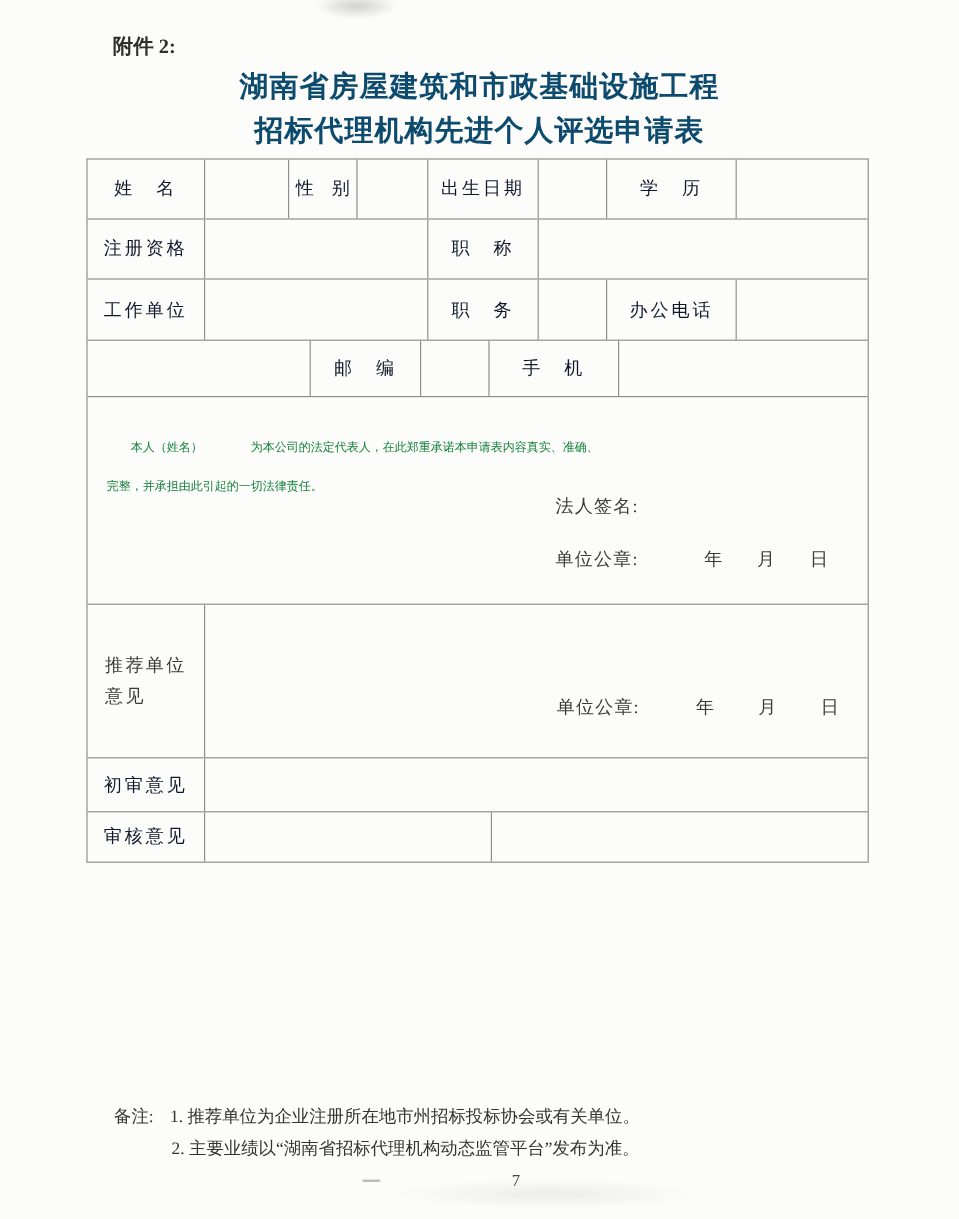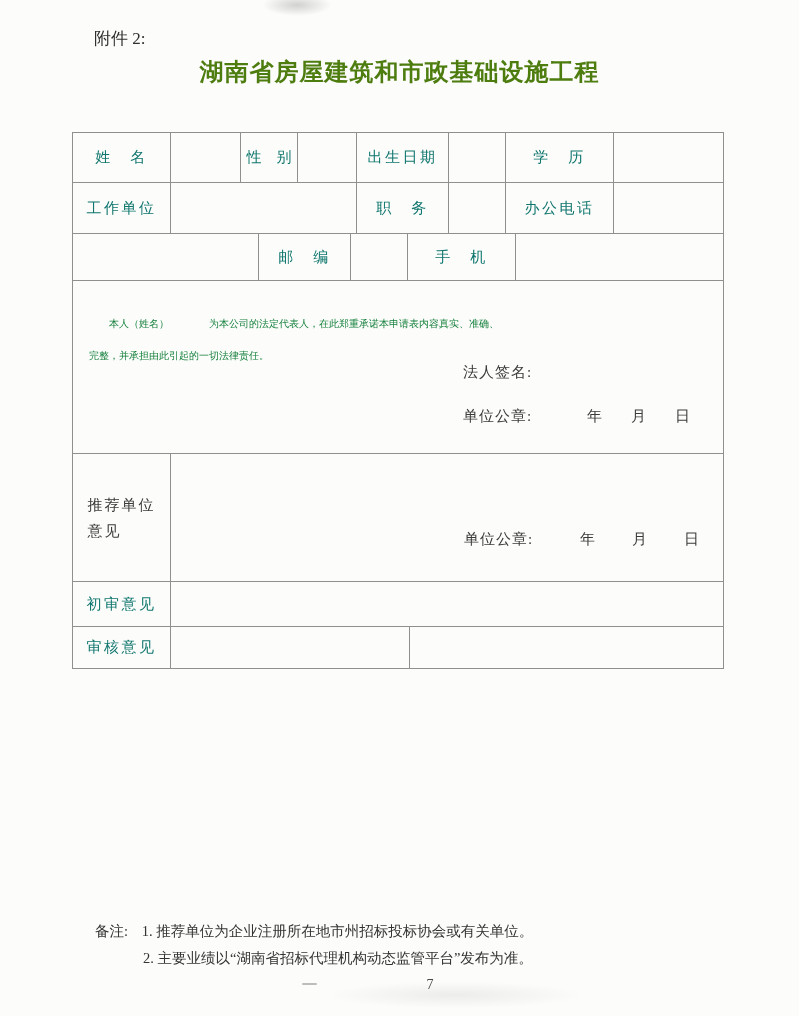--- a/index.html
+++ b/index.html
@@ -15,36 +15,36 @@
   }
   
   .smudge { position:absolute; pointer-events:none; }
   .smudge.top { left:262px; top:-6px; width:70px; height:22px;
     background:radial-gradient(ellipse at center, rgba(110,110,110,.30), rgba(110,110,110,0) 70%); }
   .smudge.bottom { left:330px; top:982px; width:250px; height:26px;
     background:radial-gradient(ellipse at center, rgba(140,140,140,.14), rgba(140,140,140,0) 72%); }
   .dash-artifact { position:absolute; left:302px; top:983px; width:15px; height:2px;
     background:#bdbdbb; border-radius:2px; }
 
-  .attachment { position:absolute; left:94px; top:27px; font-size:17px; color:#2f2f2f; white-space:nowrap; }
+  .attachment { position:absolute; left:94px; top:27px; font-size:17px; color:#2f2f2f; white-space:nowrap;font-weight:bold; }
   .title { position:absolute; left:0; width:799px; text-align:center; margin:0;
-    font-size:24px; font-weight:bold; color:#4d7c0f; letter-spacing:1px; white-space:nowrap; }
+    font-size:24px; font-weight:bold; color:#0c4a6e; letter-spacing:1px; white-space:nowrap; }
   .title.t1 { top:56px; }
   .title.t2 { top:93px; }
 
   
   .tbl { position:absolute; left:72px; top:132px; width:652px;
     border:1px solid #8f8f8f; box-sizing:border-box; font-size:15px; }
   .row { display:flex; border-bottom:1px solid #8f8f8f; box-sizing:border-box; }
   .row:last-child { border-bottom:none;gap:16px; }
   .cell { border-right:1px solid #8f8f8f; box-sizing:border-box;
     display:flex; align-items:center; justify-content:center; overflow:hidden; }
   .cell:last-child { border-right:none; }
   .cell.grow { flex:1 1 auto; }
-  .lbl { color:#0f766e; letter-spacing:2.5px; white-space:nowrap; text-align:center; }
+  .lbl { color:#0f172a; letter-spacing:2.5px; white-space:nowrap; text-align:center; }
   .w98{width:98px;} .w70{width:70px;} .w57{width:57px;} .w59{width:59px;}
   .w92{width:92px;} .w108{width:108px;} .w186{width:186px;} .w223{width:223px;} .w110{width:110px;}
 
   .vert-label { width:18px; word-break:break-all; line-height:39px;
     letter-spacing:0; text-align:center; color:#333; }
 
   .two-line { line-height:26px; letter-spacing:2px; }
 
   
   .decl-cell { position:relative; display:block; }
@@ -70,20 +70,21 @@
 <body>
 
 <div class="page">
 
   <div class="smudge top"></div>
   <div class="smudge bottom"></div>
   <div class="dash-artifact"></div>
 
   <div class="attachment">附件 2:</div>
   <div class="title t1">湖南省房屋建筑和市政基础设施工程</div>
+  <div class="title t2">招标代理机构先进个人评选申请表</div>
 
   <div class="tbl">
 
     <div class="row" style="height:50px">
       <div class="cell w98">
         <span class="lbl">姓　名</span>
       </div>
       <div class="cell w70"></div>
       <div class="cell w57">
         <span class="lbl" style="letter-spacing:0">性　别</span>
@@ -92,20 +93,30 @@
       <div class="cell w92">
         <span class="lbl">出生日期</span>
       </div>
       <div class="cell w57"></div>
       <div class="cell w108">
         <span class="lbl">学　历</span>
       </div>
       <div class="cell grow"></div>
     </div>
 
+    <div class="row" style="height:50px">
+      <div class="cell w98">
+        <span class="lbl">注册资格</span>
+      </div>
+      <div class="cell w186"></div>
+      <div class="cell w92">
+        <span class="lbl">职　称</span>
+      </div>
+      <div class="cell grow"></div>
+    </div>
 
     <div class="row" style="height:51px">
       <div class="cell w98">
         <span class="lbl">工作单位</span>
       </div>
       <div class="cell w186"></div>
       <div class="cell w92">
         <span class="lbl">职　务</span>
       </div>
       <div class="cell w57"></div>

